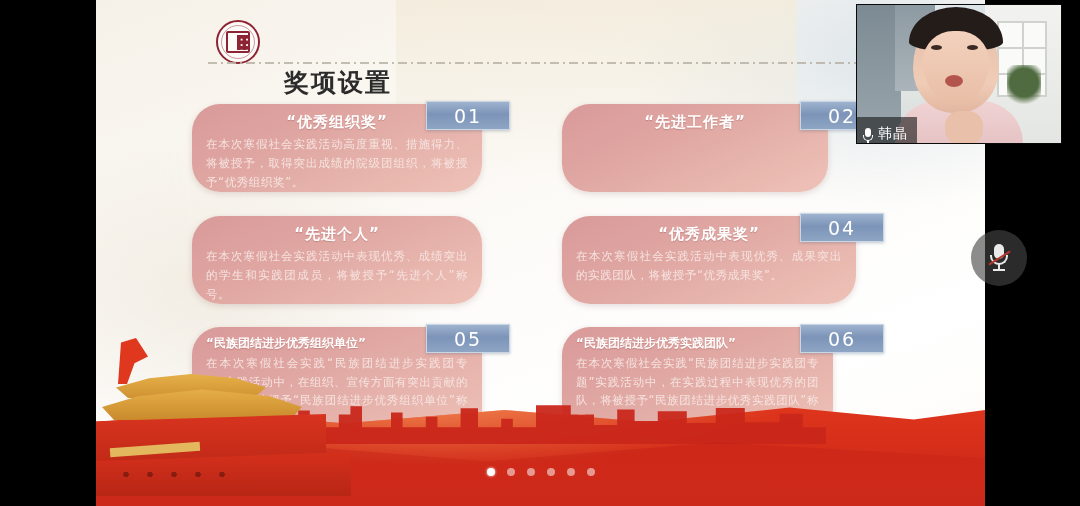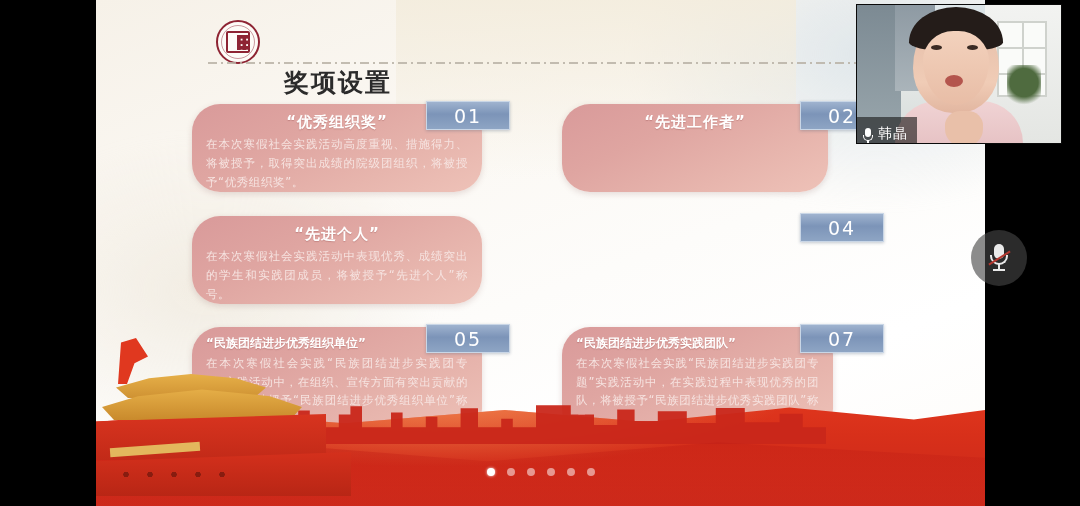--- a/index.html
+++ b/index.html
@@ -291,33 +291,37 @@
     <div class="card" style="left:454px; top:104px; width:266px; height:88px;">
       <div class="c-title">“先进工作者”</div>
     </div>
     <div class="badge" style="left:704px; top:101px;">02</div>
 
     <div class="card" style="left:84px; top:216px; width:290px; height:88px;">
       <div class="c-title">“先进个人”</div>
       <div class="c-body">在本次寒假社会实践活动中表现优秀、成绩突出的学生和实践团成员，将被授予“先进个人”称号。</div>
     </div>
 
+    <div class="card" style="left:454px; top:216px; width:294px; height:88px;">
+      <div class="c-title">“优秀成果奖”</div>
+      <div class="c-body">在本次寒假社会实践活动中表现优秀、成果突出的实践团队，将被授予“优秀成果奖”。</div>
+    </div>
     <div class="badge" style="left:704px; top:213px;">04</div>
 
     <div class="card wide-title" style="left:84px; top:327px; width:290px; height:110px;">
       <div class="c-title" style="text-align:left;">“民族团结进步优秀组织单位”</div>
       <div class="c-body">在本次寒假社会实践“民族团结进步实践团专题”实践活动中，在组织、宣传方面有突出贡献的学院，将被授予“民族团结进步优秀组织单位”称号。</div>
     </div>
     <div class="badge" style="left:330px; top:324px;">05</div>
 
     <div class="card wide-title" style="left:454px; top:327px; width:271px; height:110px;">
       <div class="c-title" style="text-align:left;">“民族团结进步优秀实践团队”</div>
       <div class="c-body">在本次寒假社会实践“民族团结进步实践团专题”实践活动中，在实践过程中表现优秀的团队，将被授予“民族团结进步优秀实践团队”称号。</div>
     </div>
-    <div class="badge" style="left:704px; top:324px;">07</div>
+    <div class="badge" style="left:704px; top:324px;">06</div>
 
     <div class="red-wave"></div>
     <div class="skyline"></div>
     <div class="red-wave2"></div>
     <div class="tiananmen">
       <div class="tm-flag"></div>
       <div class="tm-roof2"></div>
       <div class="tm-roof"></div>
       <div class="tm-body"></div>
       <div class="tm-wall"></div>

